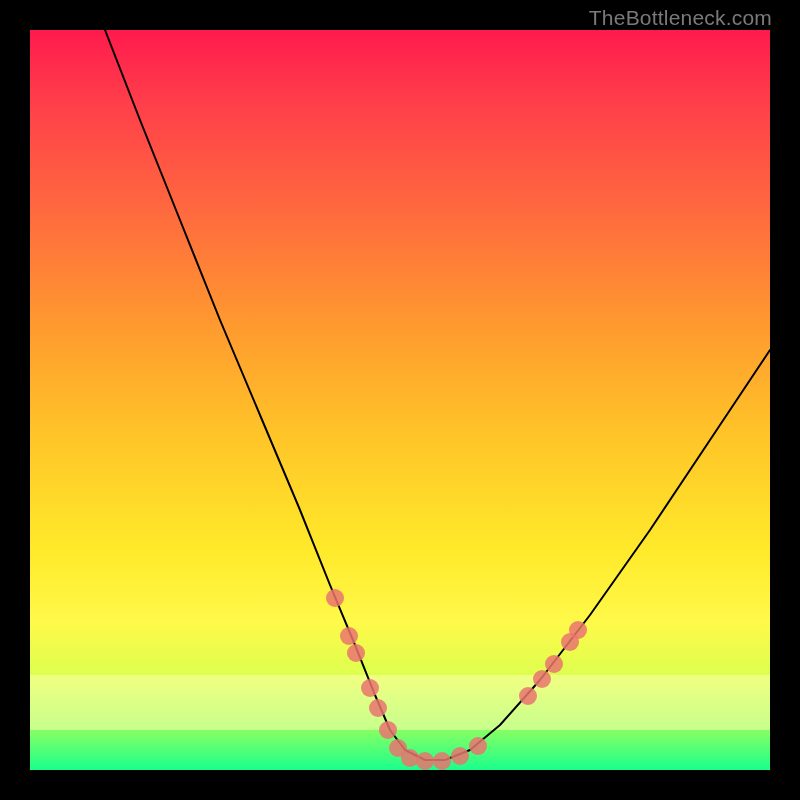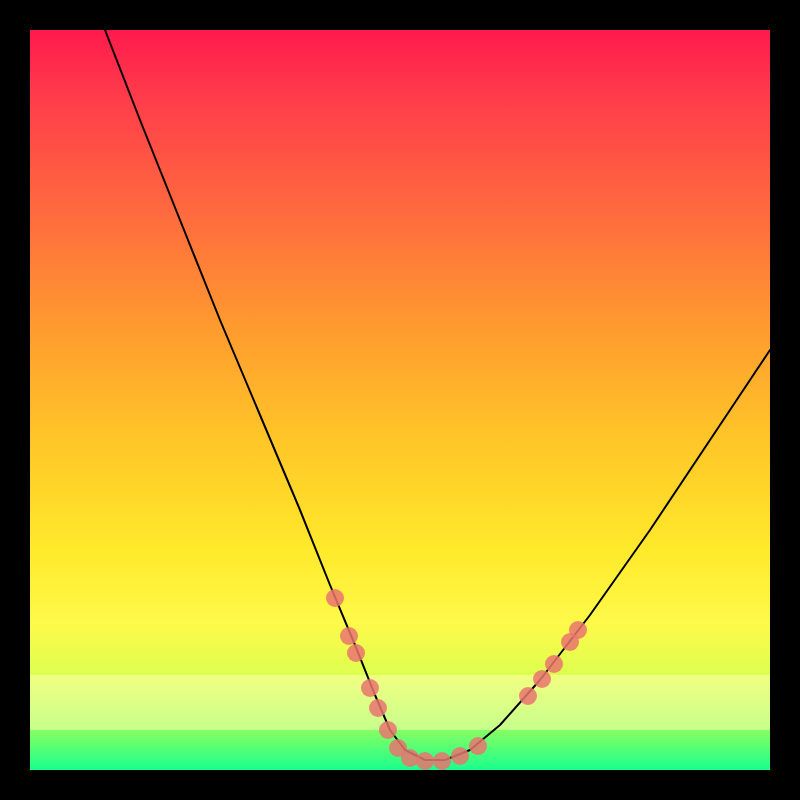--- a/index.html
+++ b/index.html
@@ -93,13 +93,14 @@
         <circle cx="430" cy="726" r="9" fill="#e9746e" fill-opacity="0.85"></circle>
         <circle cx="448" cy="716" r="9" fill="#e9746e" fill-opacity="0.85"></circle>
         <circle cx="498" cy="666" r="9" fill="#e9746e" fill-opacity="0.85"></circle>
         <circle cx="512" cy="649" r="9" fill="#e9746e" fill-opacity="0.85"></circle>
         <circle cx="524" cy="634" r="9" fill="#e9746e" fill-opacity="0.85"></circle>
         <circle cx="540" cy="612" r="9" fill="#e9746e" fill-opacity="0.85"></circle>
         <circle cx="548" cy="600" r="9" fill="#e9746e" fill-opacity="0.85"></circle>
       </g>
   </svg>
 
+  <div class="watermark">TheBottleneck.com</div>
 </div>
 
 </body></html>

